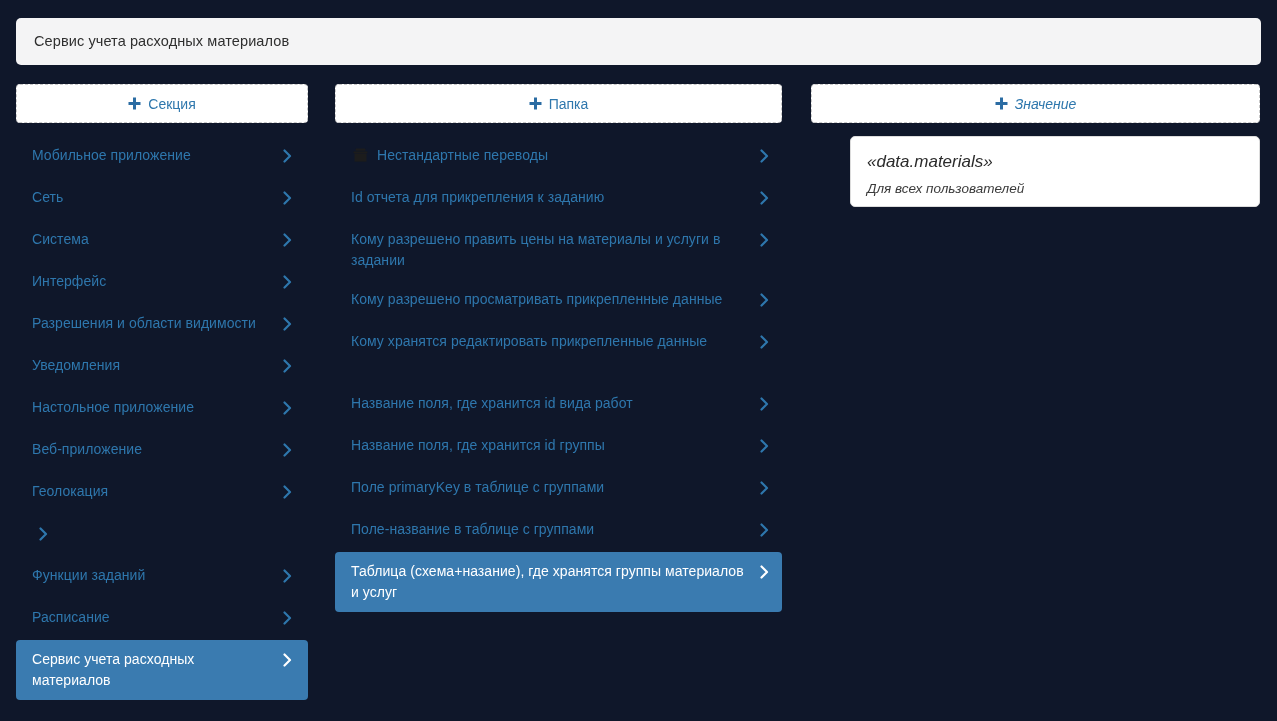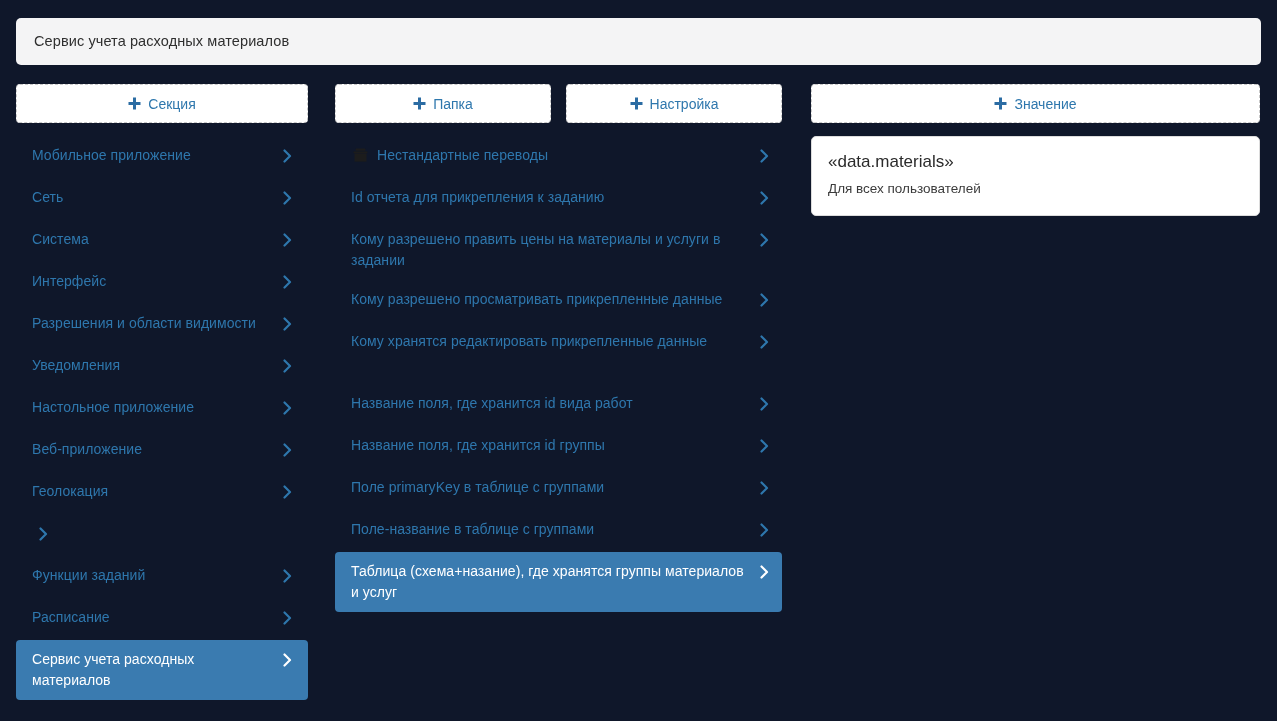--- a/index.html
+++ b/index.html
@@ -51,21 +51,21 @@
     display: flex;
     align-items: flex-start;
   }
 
   .col {
     display: flex;
     flex-direction: column;
     align-items: stretch;
   }
   .col-sections { width: 292px; margin-left: 16px; }
-  .col-values   { width: 449px; margin-left: 29px; }
+  .col-values   { width: 449px; margin-left: 29px; font-style: italic; }
 
   
   .mid-wrap {
     width: 447px;
     margin-left: 27px;
     display: flex;
     flex-direction: column;
   }
   .mid-buttons {
     display: flex;
@@ -155,21 +155,22 @@
 
   
   .group-gap { height: 20px; }
 
   
   .value-card {
     margin-top: 13px;
     border: 1px solid #dcdcdc;
     border-radius: 5px;
     background: #ffffff;
-    padding: 13px 16px 17px 16px;
+    padding: 13px 16px 8px 16px;
+    margin-left: 39px;
   }
   .value-card-title {
     font-size: 17px;
     color: #2b2b2b;
     line-height: 23px;
     margin-bottom: 6px;
   }
   .value-card-sub {
     font-size: 13.5px;
     color: #3b3b3b;
@@ -309,29 +310,20 @@
       <div class="mid-buttons">
         <div class="add-btn">
           <span class="plus">
             <svg width="13" height="13" viewBox="0 0 13 13" aria-hidden="true">
               <rect x="5" y="0.5" width="3" height="12" fill="#2b6ca3"></rect>
               <rect x="0.5" y="5" width="12" height="3" fill="#2b6ca3"></rect>
             </svg>
           </span>
           <span class="lbl">Папка</span>
         </div>
-        <div class="add-btn">
-          <span class="plus">
-            <svg width="13" height="13" viewBox="0 0 13 13" aria-hidden="true">
-              <rect x="5" y="0.5" width="3" height="12" fill="#2b6ca3"></rect>
-              <rect x="0.5" y="5" width="12" height="3" fill="#2b6ca3"></rect>
-            </svg>
-          </span>
-          <span class="lbl">Настройка</span>
-        </div>
       </div>
 
       <div class="list" id="settings-list">
           <div class="row">
             <span class="row-icon">
               <svg width="15" height="14" viewBox="0 0 15 14" aria-hidden="true">
                 <rect x="2.6" y="0.4" width="9.8" height="2.4" rx="0.5" fill="#1c1c1c"></rect>
                 <rect x="0.6" y="3.4" width="13.8" height="2.0" fill="#1c1c1c"></rect>
                 <rect x="1.5" y="5.6" width="12" height="8" fill="#1c1c1c"></rect>
               </svg>

